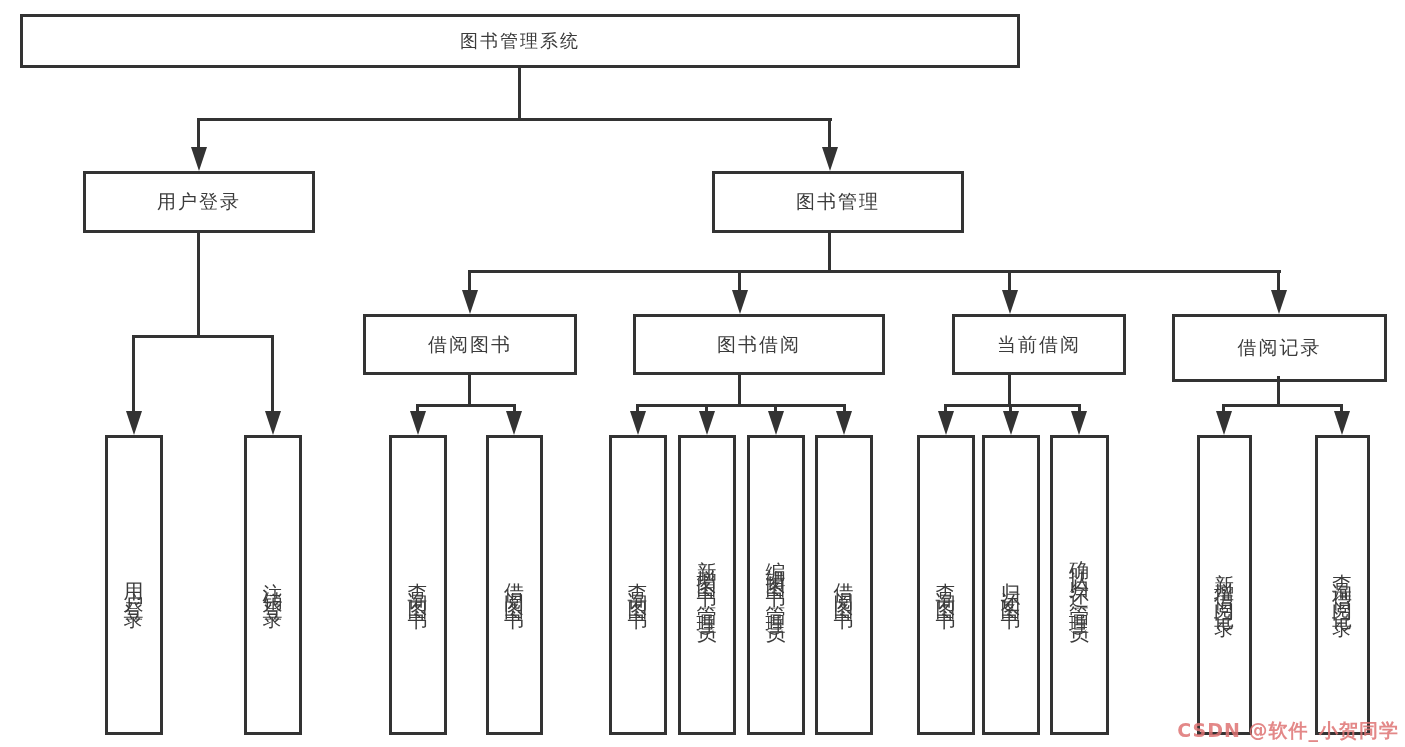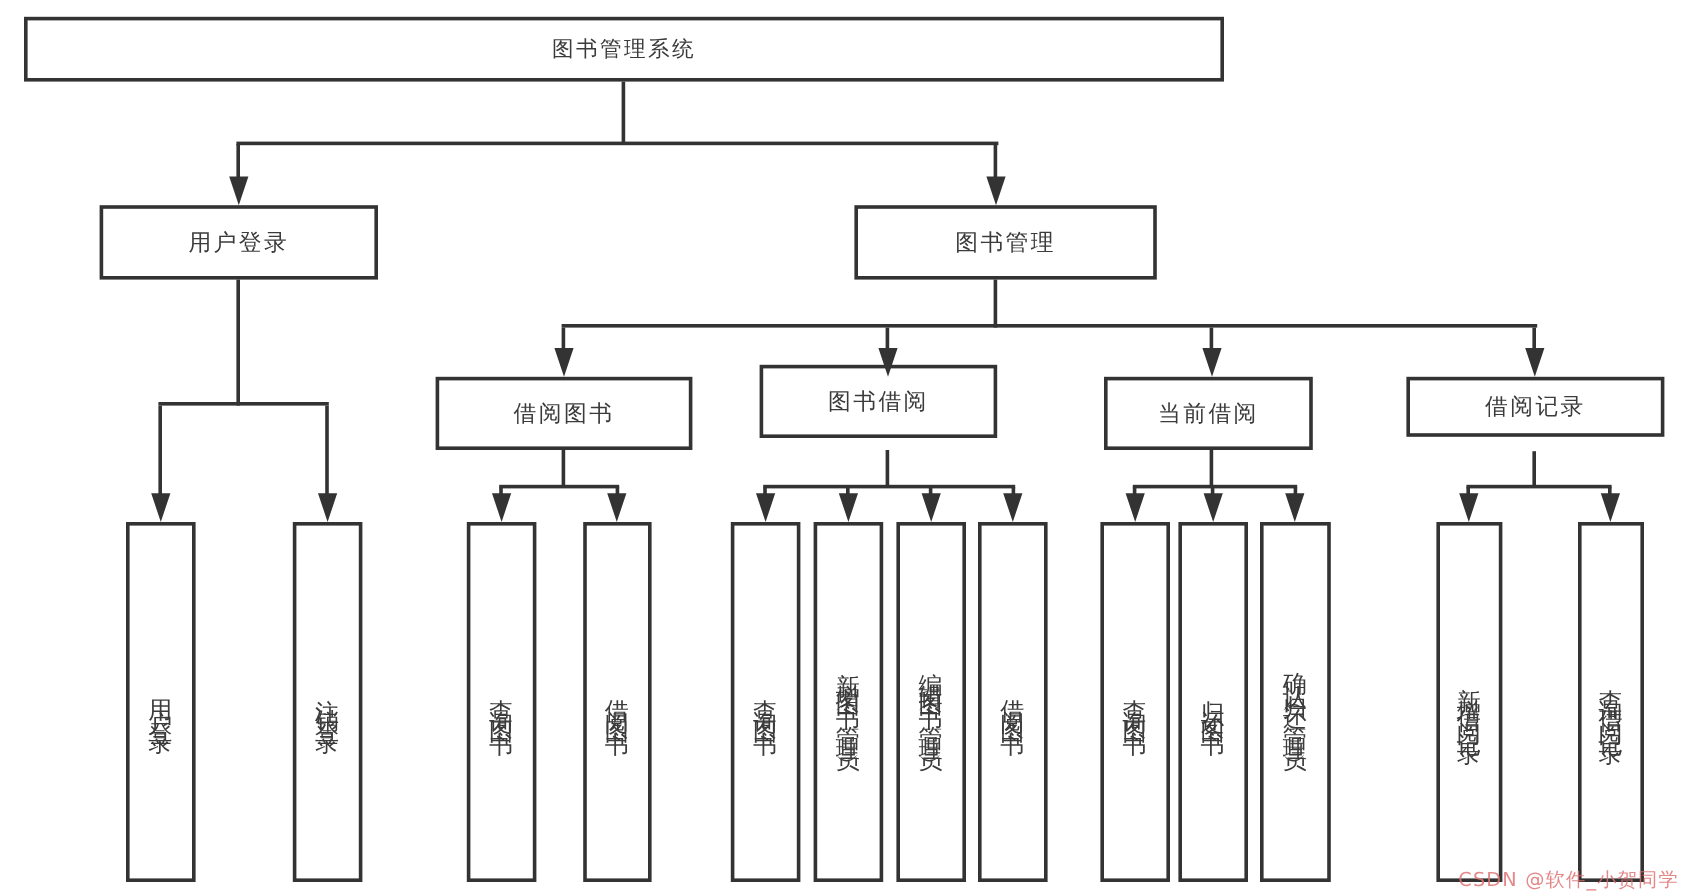--- a/index.html
+++ b/index.html
@@ -38,41 +38,42 @@
   .hline{position:absolute;height:3px;background:var(--line);}
   .arrow{
     position:absolute;width:0;height:0;
     border-left:8px solid transparent;
     border-right:8px solid transparent;
     border-top:24px solid var(--line);
   }
   #watermark{
     position:absolute;
     right:6px;bottom:3px;
-    font-size:16px;
+    font-size:19px;
     color:rgba(222,115,115,0.85);
     letter-spacing:1px;
     z-index:5;
     white-space:nowrap;
+    font-weight:bold;
   }
 </style>
 </head>
 <body>
 
 <div id="canvas">
 
   <div class="node root-label" style="left:20px;top:14px;width:1000px;height:54px">图书管理系统</div>
 
   <div class="node h-label" style="left:83px;top:171px;width:232px;height:62px">用户登录</div>
   <div class="node h-label" style="left:712px;top:171px;width:252px;height:62px">图书管理</div>
 
   <div class="node h-label" style="left:363px;top:314px;width:214px;height:61px">借阅图书</div>
-  <div class="node h-label" style="left:633px;top:304px;width:198px;height:61px">图书借阅</div>
-  <div class="node h-label" style="left:920px;top:314px;width:174px;height:61px">当前借阅</div>
-  <div class="node h-label" style="left:1172px;top:314px;width:215px;height:50px">借阅记录</div>
+  <div class="node h-label" style="left:633px;top:314px;width:252px;height:61px">图书借阅</div>
+  <div class="node h-label" style="left:952px;top:314px;width:174px;height:61px">当前借阅</div>
+  <div class="node h-label" style="left:1172px;top:314px;width:215px;height:68px">借阅记录</div>
 
   <div class="node leaf" style="left:105px;top:435px;width:58px;height:300px">
       <span>用户登录</span>
     </div>
   <div class="node leaf" style="left:244px;top:435px;width:58px;height:300px">
       <span>注销登录</span>
     </div>
 
   <div class="node leaf" style="left:389px;top:435px;width:58px;height:300px">
       <span>查询图书</span>

